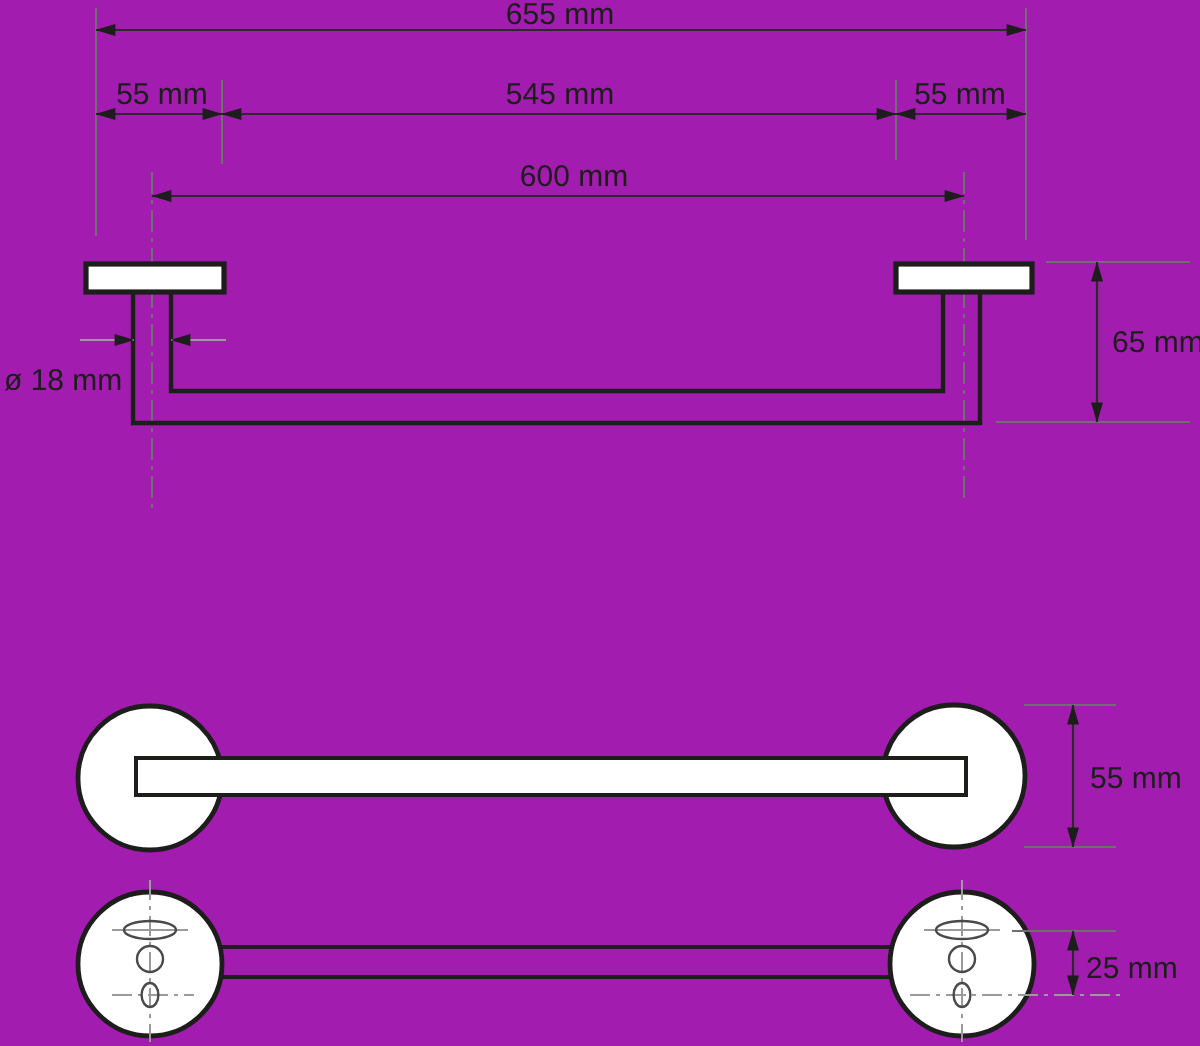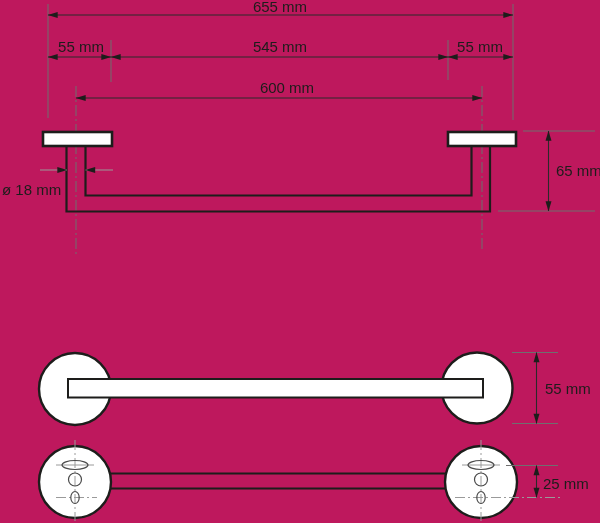--- a/index.html
+++ b/index.html
@@ -1,16 +1,16 @@
 <!DOCTYPE html>
 <html><head>
 <meta charset="utf-8">
 <style>
   html,body{margin:0;padding:0;background:#ffffff;}
-  .canvas{position:relative;width:600px;height:523px;background:#be185d;overflow:hidden;}
+  .canvas{position:relative;width:600px;height:523px;background:#a21caf;overflow:hidden;}
   svg{display:block;}
   .dim-text{
     font-family:"Liberation Sans", sans-serif;
     font-size:15px;
     fill:#1d1d1b;
   }
   .geom{stroke:#1d1d1b;fill:none;}
   .geom-fill{stroke:#1d1d1b;fill:#ffffff;}
   .dimline{stroke:#2a2a2a;stroke-width:1.1;fill:none;}
   .extline{stroke:#6f6f6f;stroke-width:1;fill:none;}

